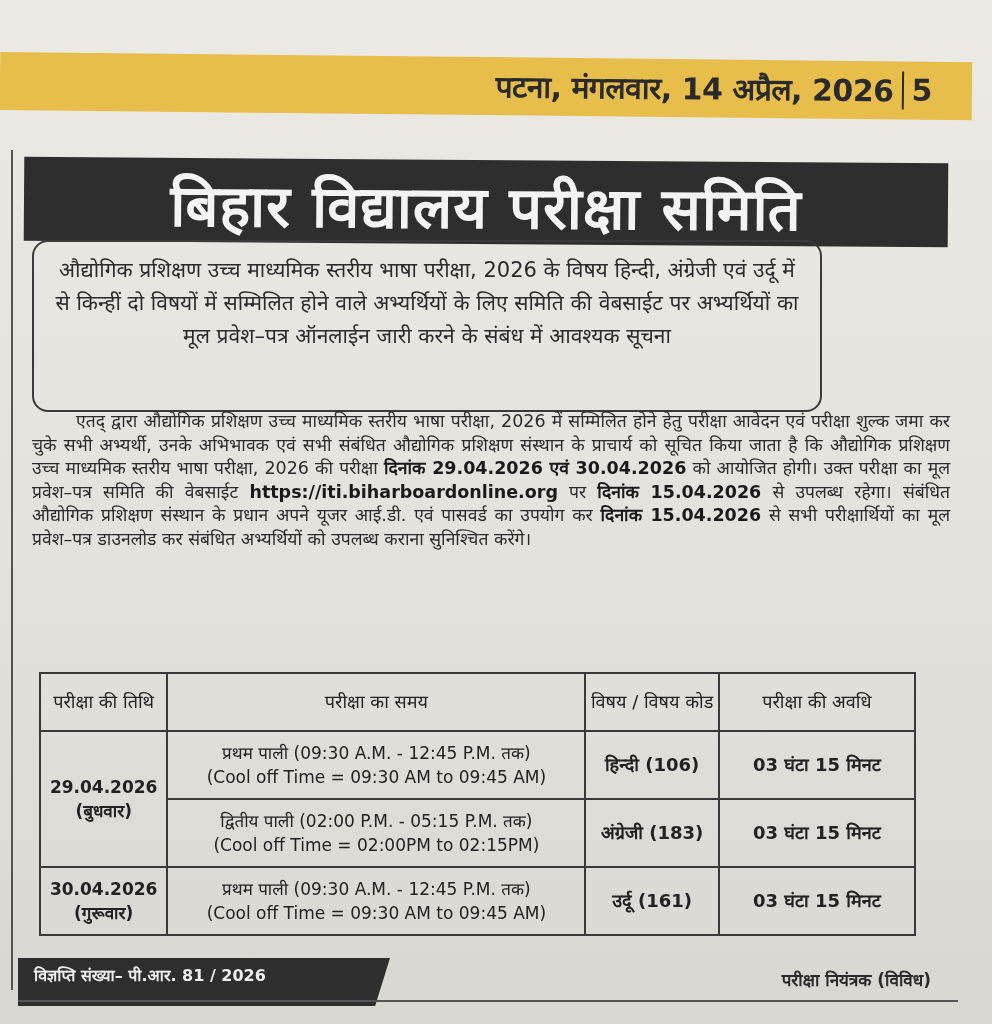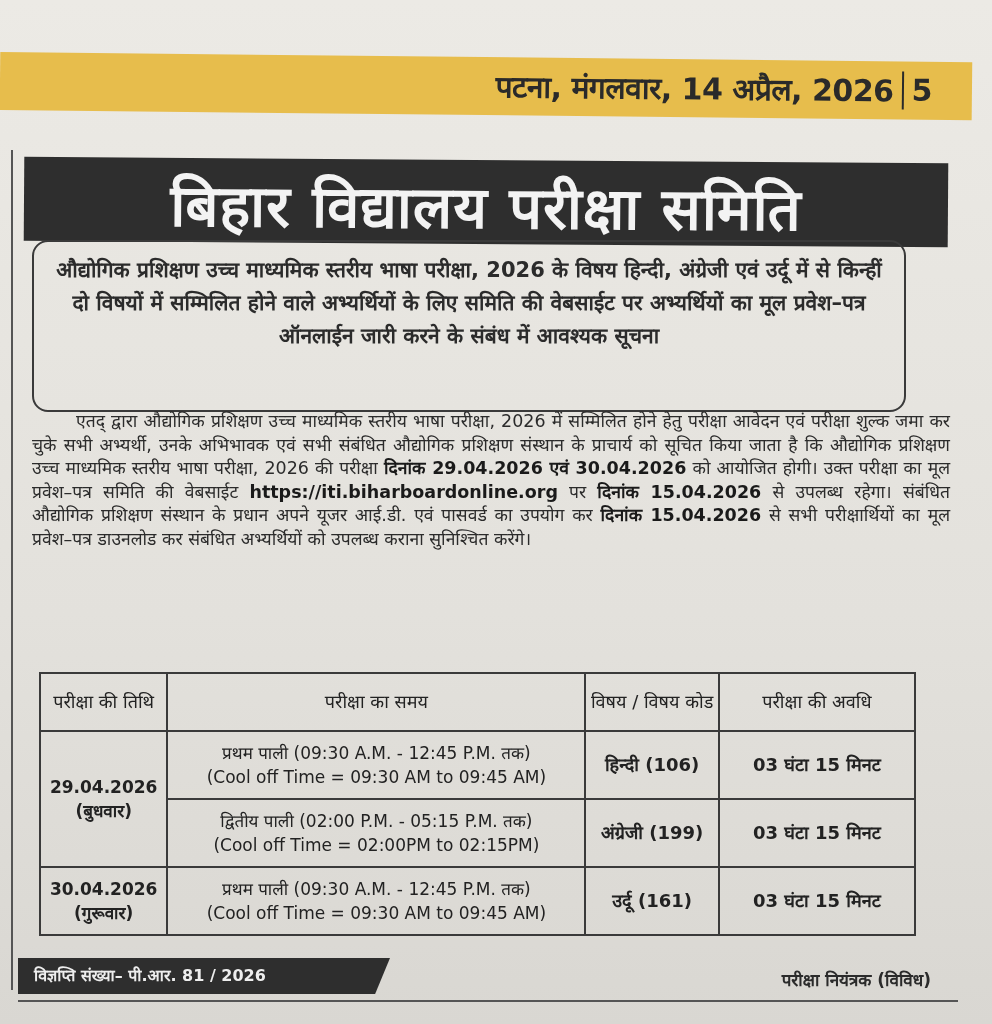--- a/index.html
+++ b/index.html
@@ -45,26 +45,26 @@
     .title-text {
       position: absolute; left: 0; right: 0; top: 6px;
       text-align: center;
       font-family: "DejaVu Sans", sans-serif;
       font-weight: bold;
       font-size: 58px;
       color: #f3f3f3;
       letter-spacing: 1px;
     }
     .subject-box {
-      position: absolute; left: 14px; top: 80px; width: 874px; height: 172px;
+      position: absolute; left: 14px; top: 80px; width: 790px; height: 172px;
       border: 2px solid #3a3a3a;
       border-radius: 16px;
       padding: 12px 16px;
       text-align: center;
-      font-weight: bold;
+      font-weight: normal;
       font-size: 21px;
       line-height: 33px;
       color: #2b2b2b;
     }
     .body-text {
       position: absolute; left: 14px; top: 250px; width: 918px;
       font-size: 17.5px; line-height: 23.5px; color: #2b2b2b;
       text-align: justify;
     }
     .body-text p { text-indent: 44px; }
@@ -87,21 +87,21 @@
       padding: 4px 4px;
       line-height: 24px;
     }
     table.schedule th { font-weight: normal; font-size: 18px; height: 58px; }
     table.schedule td.time { font-weight: normal; font-size: 17px; }
     table.schedule td.date { font-weight: bold; font-size: 17px; }
     table.schedule td.subj { font-weight: bold; font-size: 18px; }
     table.schedule td.dur { font-weight: bold; font-size: 18px; }
 
     .footer-bar {
-      position: absolute; left: 0; top: 798px; width: 372px; height: 36px;
+      position: absolute; left: 0; top: 798px; width: 372px; height: 48px;
       background: #2e2e2e;
       clip-path: polygon(0 0, 100% 0, 96% 100%, 0 100%);
     }
     .footer-left {
       position: absolute; left: 16px; top: 6px;
       color: #eee; font-size: 16px; font-weight: bold;
     }
     .footer-right {
       position: absolute; right: 22px; top: 808px;
       font-size: 17px; font-weight: bold; color: #2b2b2b;
@@ -168,21 +168,21 @@
             <div>(Cool off Time = 09:30 AM to 09:45 AM)</div>
           </td>
           <td class="subj">हिन्दी (106)</td>
           <td class="dur">03 घंटा 15 मिनट</td>
         </tr>
         <tr style="height:68px">
           <td class="time">
             <div>द्वितीय पाली (02:00 P.M. - 05:15 P.M. तक)</div>
             <div>(Cool off Time = 02:00PM to 02:15PM)</div>
           </td>
-          <td class="subj">अंग्रेजी (199)</td>
+          <td class="subj">अंग्रेजी (183)</td>
           <td class="dur">03 घंटा 15 मिनट</td>
         </tr>
         <tr style="height:68px">
           <td class="date">
             <div>30.04.2026</div>
             <div>(गुरूवार)</div>
           </td>
           <td class="time">
             <div>प्रथम पाली (09:30 A.M. - 12:45 P.M. तक)</div>
             <div>(Cool off Time = 09:30 AM to 09:45 AM)</div>

